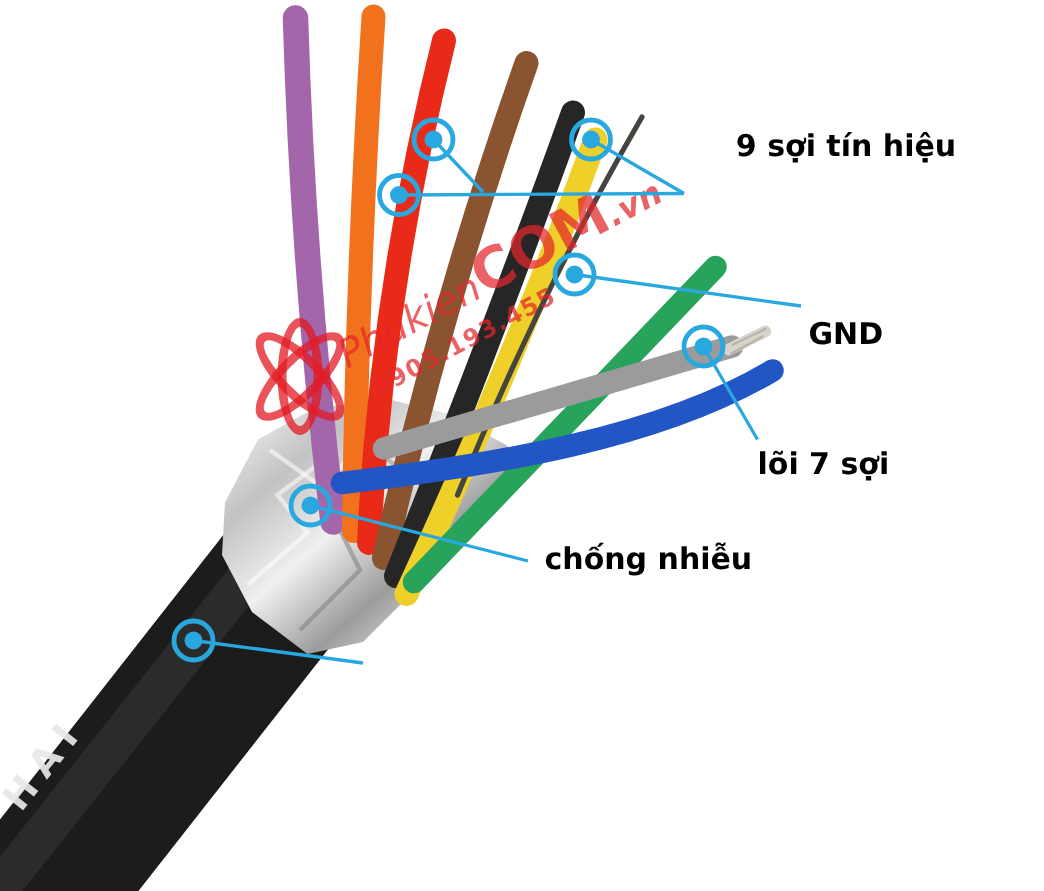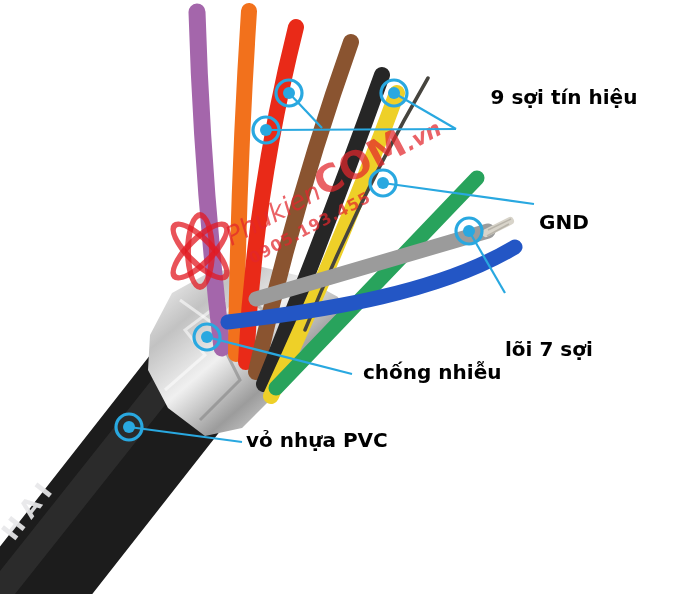--- a/index.html
+++ b/index.html
@@ -100,17 +100,16 @@
       <circle cx="207" cy="337" r="6" fill="#29a8e0"></circle>
       <circle cx="129" cy="427" r="13" fill="none" stroke-width="3.2" stroke="#29a8e0"></circle>
       <circle cx="129" cy="427" r="6" fill="#29a8e0"></circle>
     </g>
   </svg>
 
   <div class="label center" style="left:438px;top:79px;width:252px;">
     <div>9 sợi tín hiệu</div>
   </div>
   <div class="label" style="left:539px;top:204px;">GND</div>
-  <div class="label" style="left:505px;top:291px;margin-top:40px;">lõi 7 sợi</div>
+  <div class="label" style="left:505px;top:291px;">lõi 7 sợi</div>
   <div class="label" style="left:363px;top:354px;text-align:right;">chống nhiễu</div>
-  <div class="label" style="left:246px;top:422px;">vỏ nhựa PVC</div>
 
 </div>
 
 </body></html>

